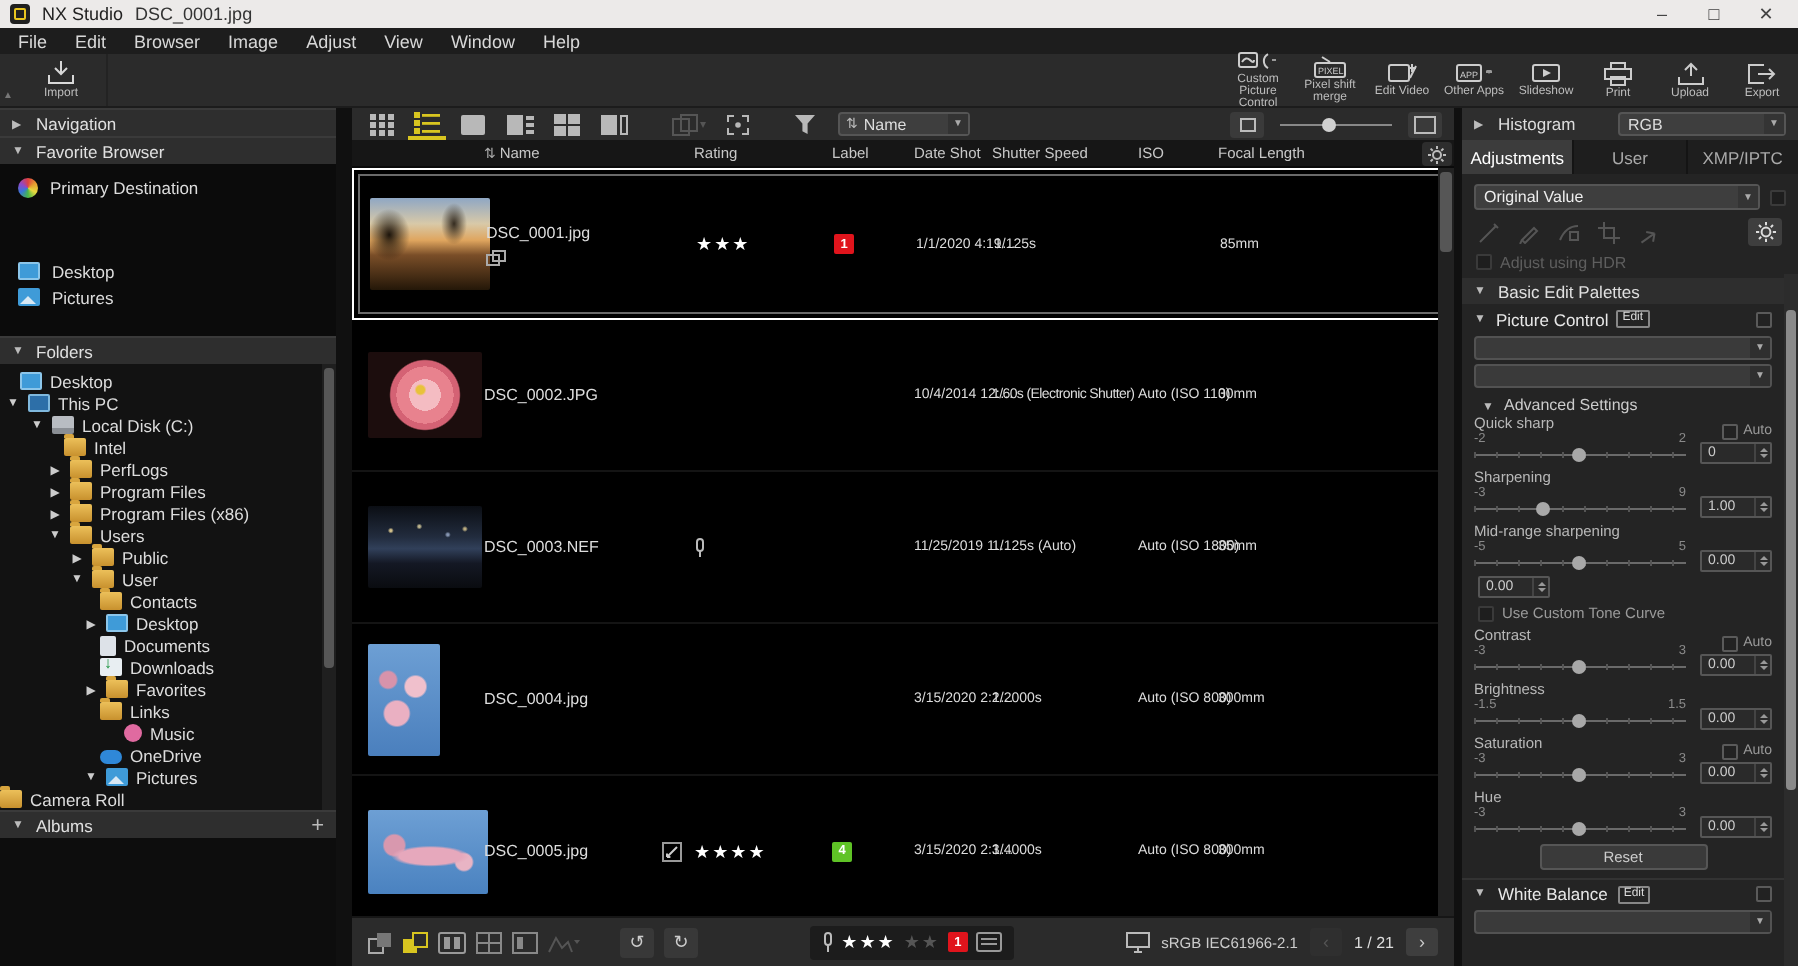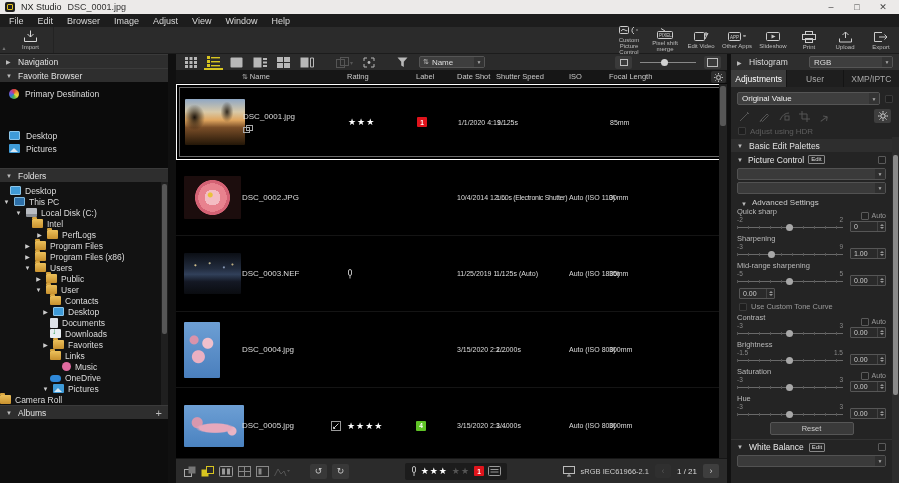--- a/index.html
+++ b/index.html
@@ -312,21 +312,21 @@
           </div>
         <div class="trow" style="padding-left:15px">
             <span class="tw">▼</span>
             <span class="fi fi-disk"></span>
             <span>Local Disk (C:)</span>
           </div>
         <div class="trow" style="padding-left:32px">
             <span class="fi fi-folder"></span>
             <span>Intel</span>
           </div>
-        <div class="trow" style="padding-left:36px">
+        <div class="trow" style="padding-left:24px">
             <span class="tw">▶</span>
             <span class="fi fi-folder"></span>
             <span>PerfLogs</span>
           </div>
         <div class="trow" style="padding-left:24px">
             <span class="tw">▶</span>
             <span class="fi fi-folder"></span>
             <span>Program Files</span>
           </div>
         <div class="trow" style="padding-left:24px">

